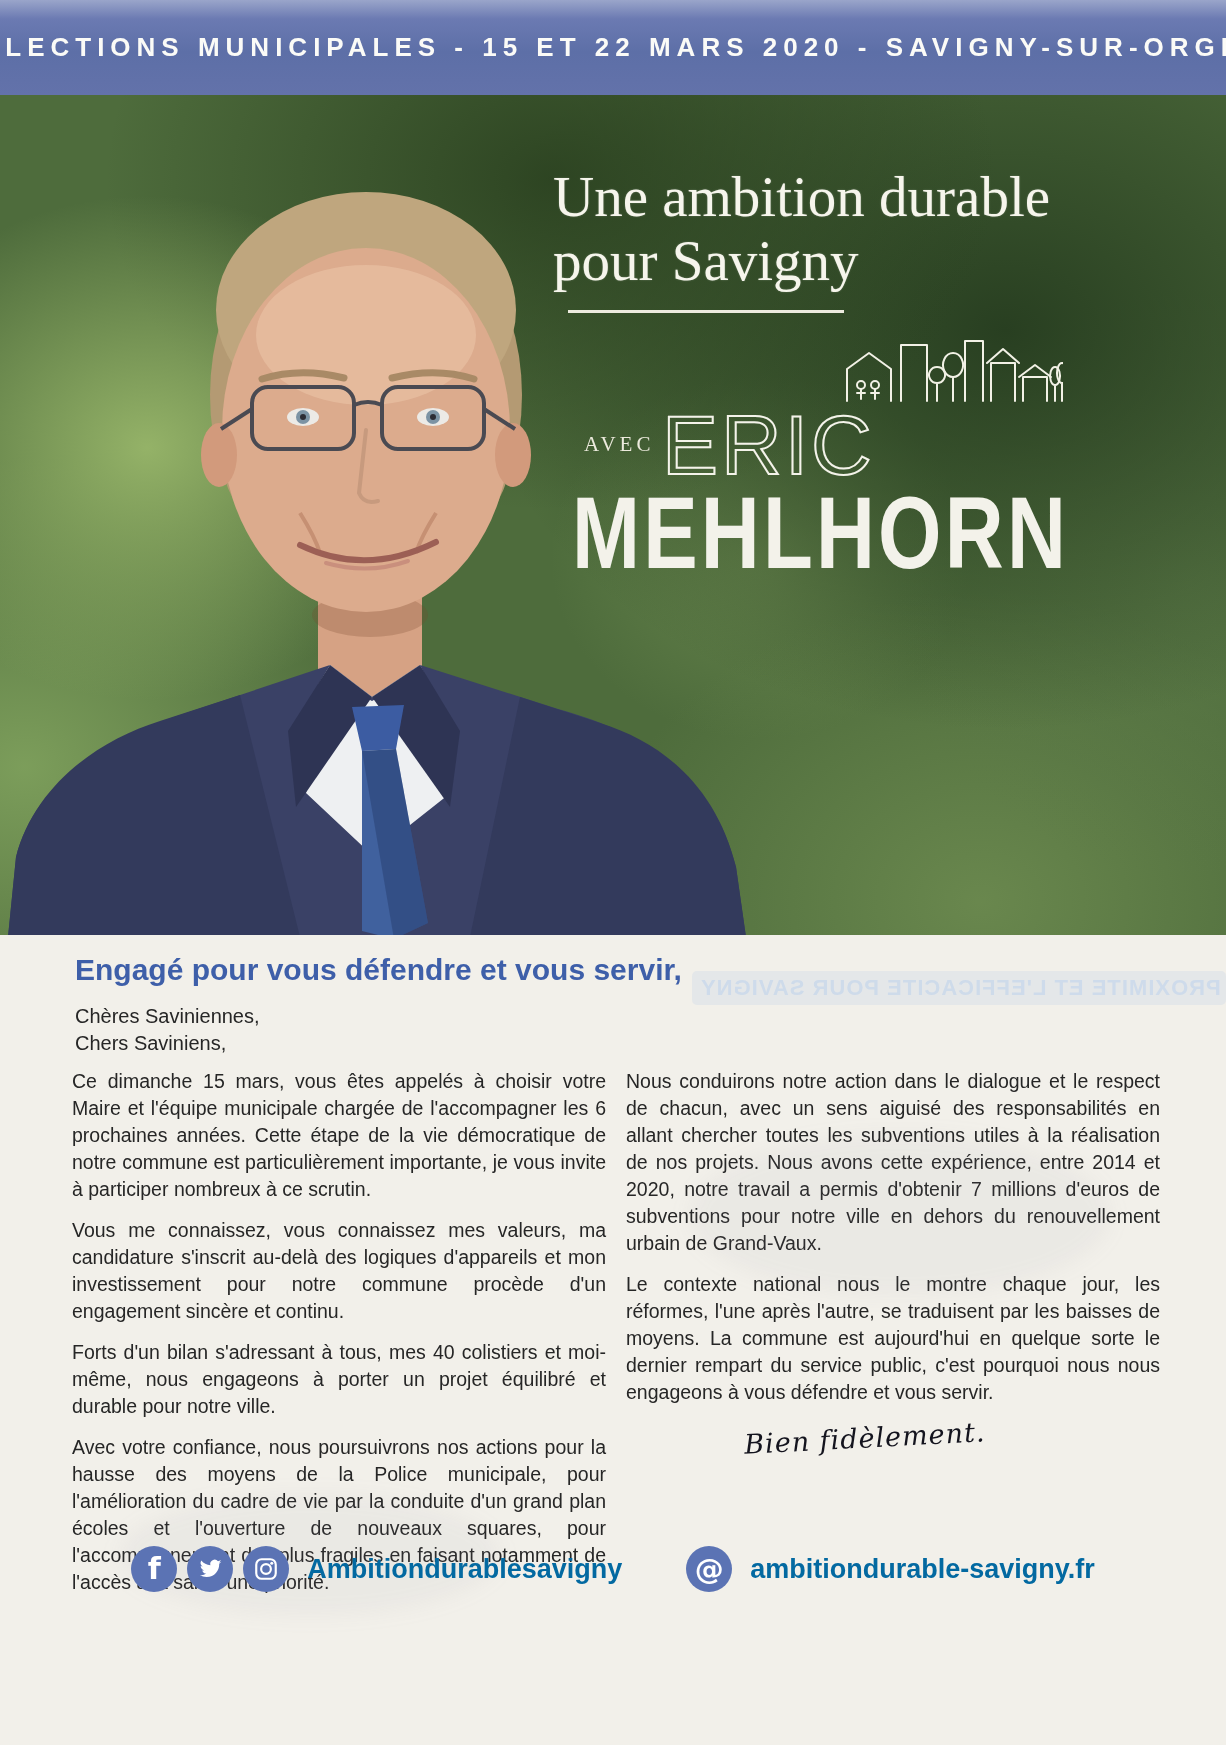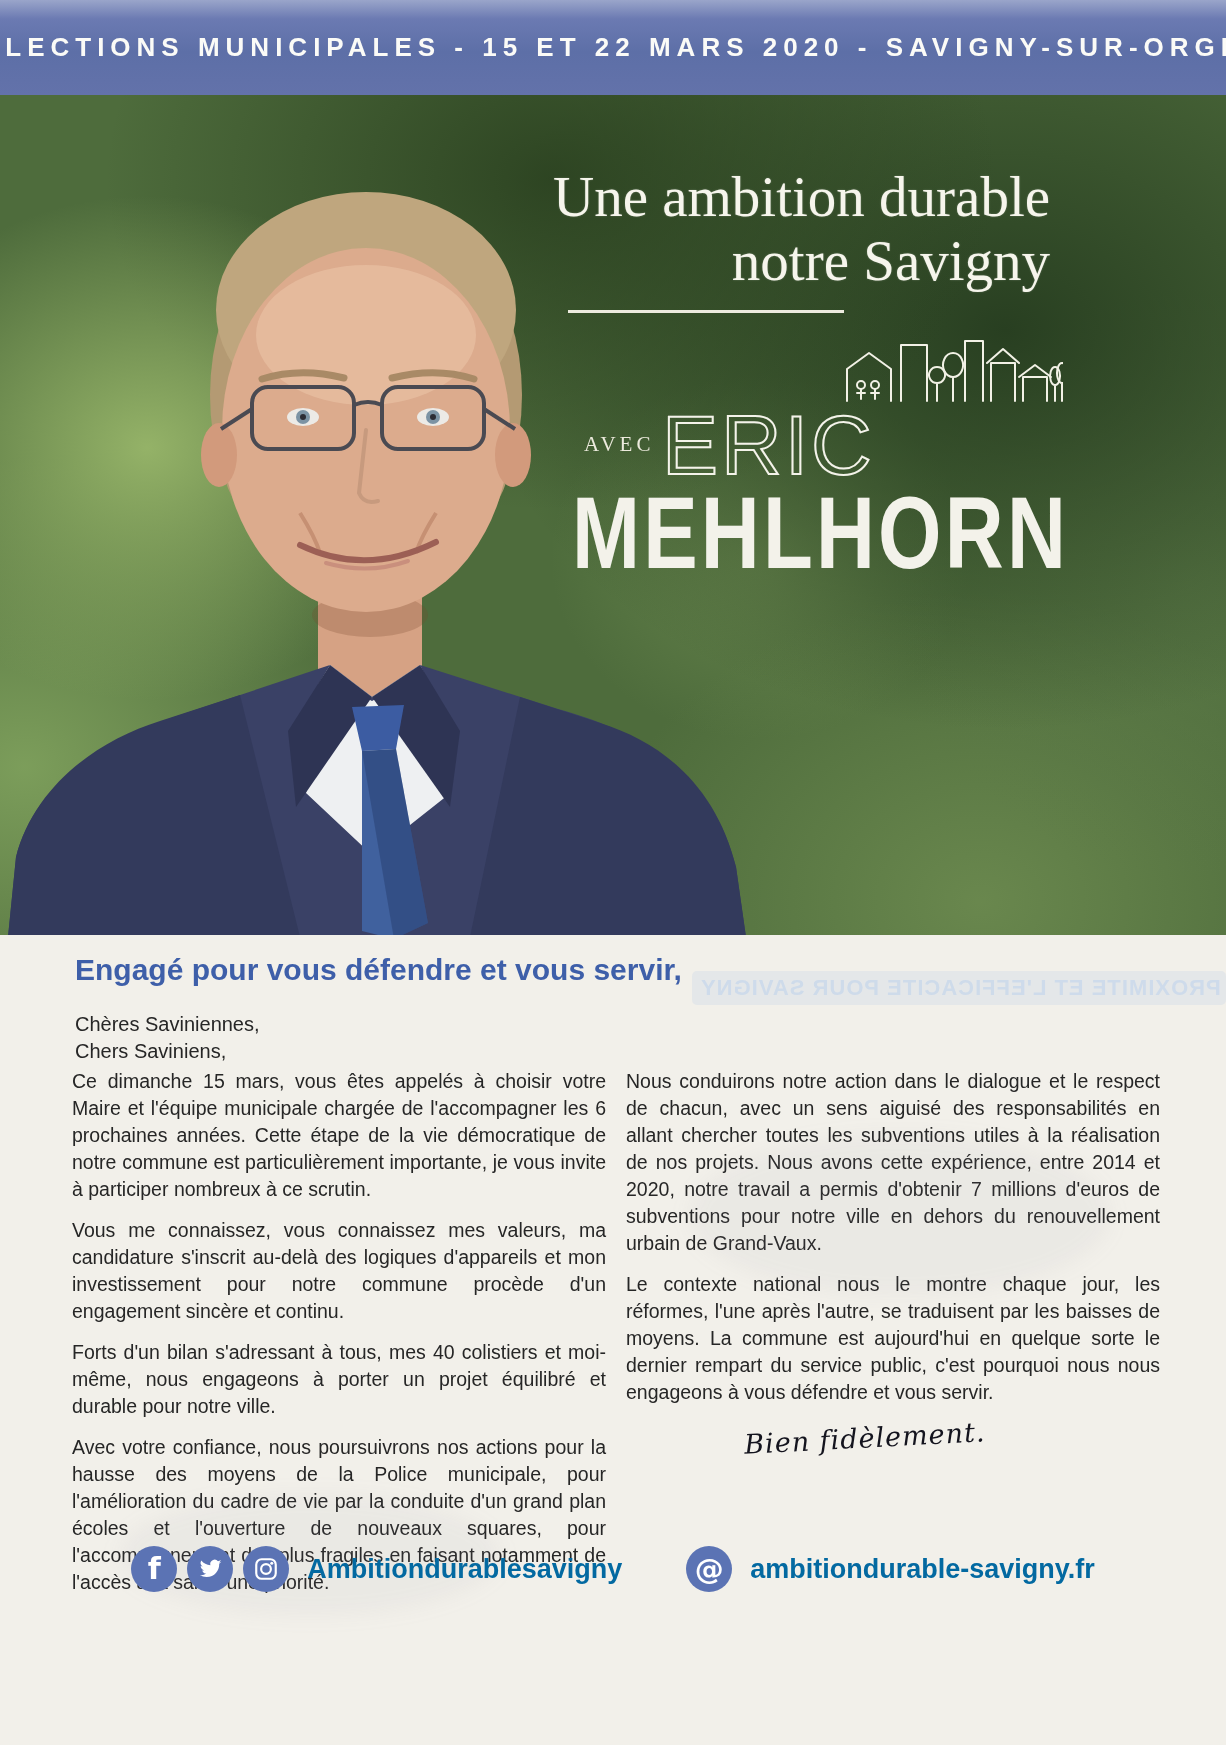--- a/index.html
+++ b/index.html
@@ -26,41 +26,41 @@
       radial-gradient(620px 460px at 45% 10%, rgba(40,62,30,.85), rgba(40,62,30,0) 72%),
       radial-gradient(720px 540px at 82% 28%, rgba(36,58,30,.9), rgba(36,58,30,0) 74%),
       radial-gradient(420px 420px at 97% 58%, rgba(92,122,72,.7), rgba(92,122,72,0) 70%),
       radial-gradient(540px 430px at 80% 96%, rgba(112,142,82,.8), rgba(112,142,82,0) 72%),
       radial-gradient(300px 260px at 62% 55%, rgba(122,152,90,.5), rgba(122,152,90,0) 70%);
   }
   .portrait { position:absolute; left:0; top:0; }
 
   .hero-title { position:absolute; left:553px; top:70px; color:#f6f5ec;
     font-family:"Liberation Serif", serif; font-size:57px; line-height:64px;
-    text-shadow:0 0 2px rgba(255,255,255,.25);text-align:right; }
+    text-shadow:0 0 2px rgba(255,255,255,.25); }
   .hero-underline { position:absolute; left:568px; top:215px; width:276px; height:3px; background:#edebdf; }
   .skyline { position:absolute; left:845px; top:238px; }
   .avec { position:absolute; left:584px; top:337px; color:#eceadd;
     font-family:Liberation Serif, serif; font-size:21px; letter-spacing:4px; }
   .eric { position:absolute; left:660px; top:305px; }
   .eric text { font-family:"Liberation Sans", sans-serif; font-size:84px; letter-spacing:3px;
     fill:none; stroke:#f4f3ea; stroke-width:2; }
   .mehlhorn { position:absolute; left:572px; top:388px; color:#f3f2ea;
     font-weight:bold; font-size:102px; letter-spacing:4px; line-height:100px;
     transform:scaleX(.8); transform-origin:left top; white-space:nowrap; }
 
   
   .letter { position:absolute; top:935px; left:0; width:100%; height:700px; }
   .headline { position:absolute; top:18px; left:75px; font-size:30px; font-weight:bold; color:#3e5fa9; }
   .ghost { position:absolute; top:36px; left:692px; width:534px; height:34px; overflow:hidden;
     background:rgba(176,202,233,.22); border-radius:5px; }
   .ghost span { display:inline-block; transform:scaleX(-1); transform-origin:center;
     color:#c7d7eb; opacity:.75; font-weight:bold; font-size:22px; letter-spacing:1px;
     white-space:nowrap; padding:4px 8px; }
-  .greeting { position:absolute; top:76px; left:75px; font-size:20px; line-height:27px; color:#262626; }
+  .greeting { position:absolute; top:68px; left:75px; font-size:20px; line-height:27px; color:#262626; }
   .columns { position:absolute; top:133px; left:72px; width:1088px; display:flex; gap:20px; }
   .col { width:534px; font-size:19.5px; line-height:27px; text-align:justify; color:#262626; }
   .col p { margin:0 0 14px 0; }
   .closing { font-family:"DejaVu Serif", serif; font-style:italic; font-size:27px;
     color:#14141e; letter-spacing:1px; margin:4px 0 0 118px; transform:rotate(-3deg); }
   .sig-area { position:relative; height:190px; }
   .signature { position:absolute; left:100px; top:6px; }
   .sig-name { position:absolute; left:250px; top:72px; font-family:"DejaVu Serif", serif;
     font-style:italic; font-size:23px; letter-spacing:2px; color:#14141e; transform:rotate(-1deg); }
   .smudge { position:absolute; border-radius:50%; filter:blur(10px); background:rgba(140,148,160,.07); }
@@ -142,21 +142,21 @@
         <path d="M420 570 L 372 602 L 450 712 L 460 636 Z" fill="#2e3454"></path>
 
         <path d="M352 612 L 404 610 L 396 654 L 362 656 Z" fill="#3c5ca2"></path>
         <path d="M362 656 L 396 654 L 428 828 L 394 844 L 362 836 Z" fill="#40619e"></path>
         <path d="M362 656 L 396 654 L 428 828 L 394 844 Z" fill="rgba(30,45,90,.35)"></path>
       </g>
     </svg>
 
     <div class="hero-title">
       <div>Une ambition durable</div>
-      <div>notre Savigny</div>
+      <div>pour Savigny</div>
     </div>
     <div class="hero-underline"></div>
 
     <svg class="skyline" width="218" height="72" viewBox="0 0 218 72">
       <g stroke="#f2f1e6" stroke-width="2" fill="none" stroke-linejoin="round" stroke-linecap="round">
         <path d="M2 68 L 2 36 L 24 20 L 46 36 L 46 68"></path>
         <circle cx="16" cy="52" r="4"></circle>
           <path d="M16 56 L 16 66 M12 60 L 20 60"></path>
         <circle cx="30" cy="52" r="4"></circle>
           <path d="M30 56 L 30 66 M26 60 L 34 60"></path>

